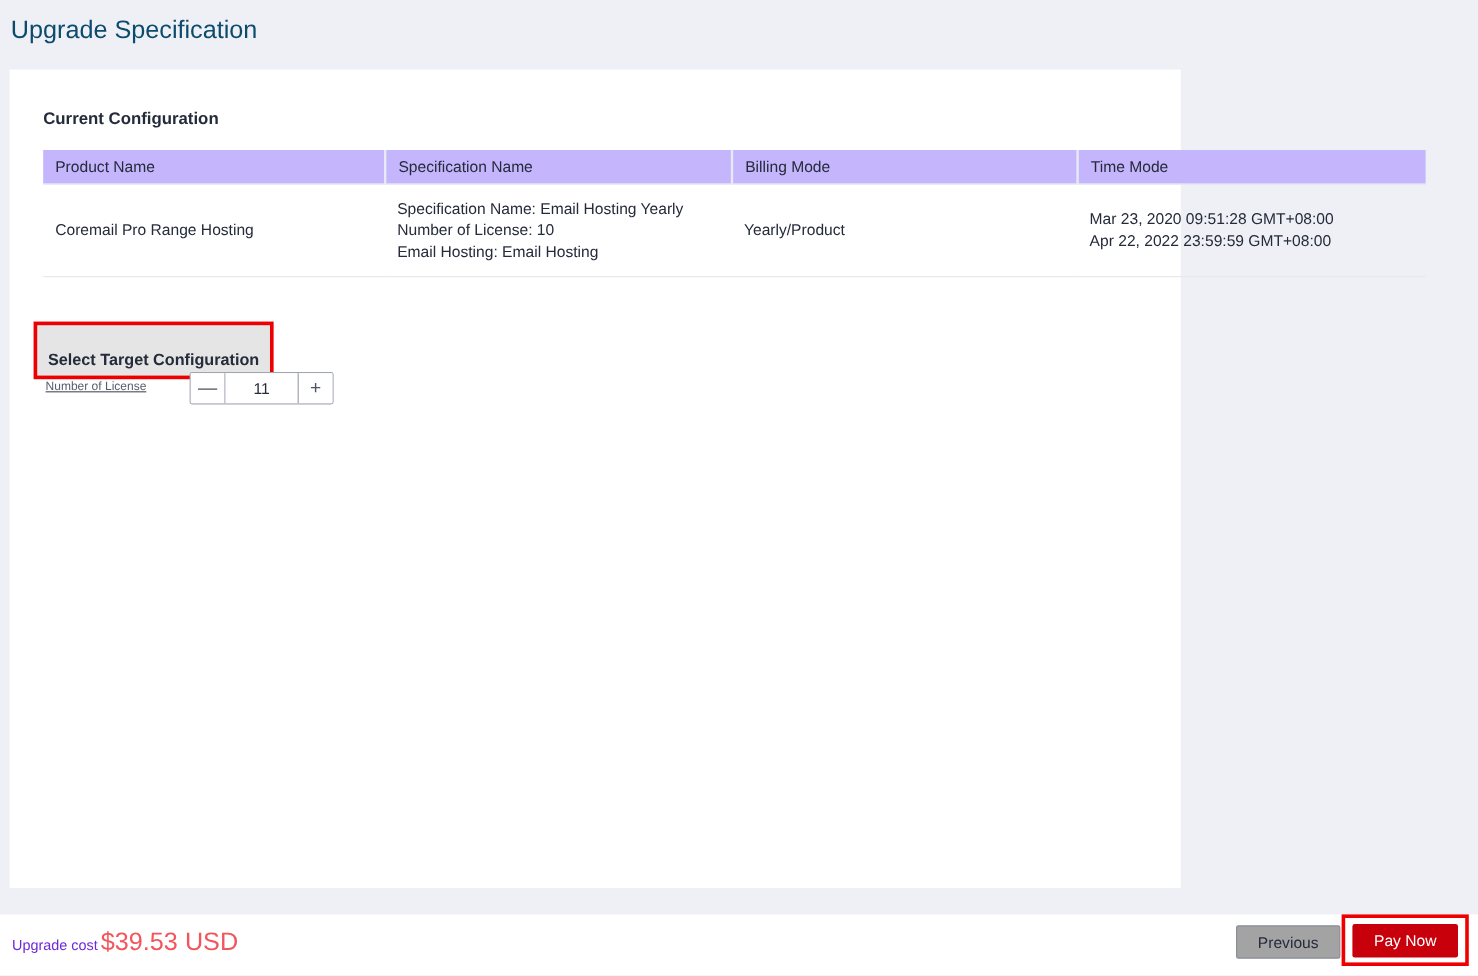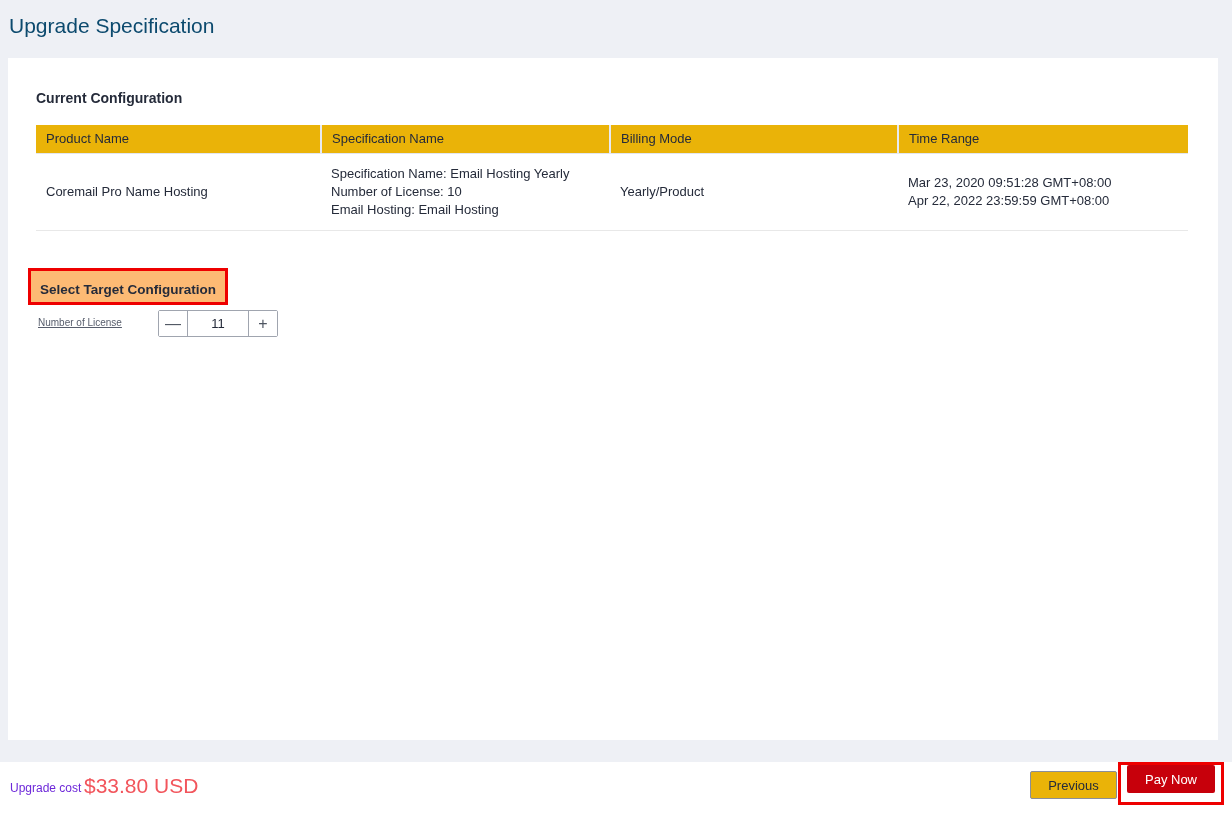--- a/index.html
+++ b/index.html
@@ -14,40 +14,40 @@
   .page-title {
     position: absolute;
     left: 9px; top: 14px;
     font-size: 21px;
     font-weight: 400;
     color: #0c4a6e;
   }
   .card {
     position: absolute;
     left: 8px; top: 58px;
-    width: 1210px; height: 682px;
+    width: 976px; height: 682px;
     background: #ffffff;
   }
   .section-heading {
     position: absolute;
     left: 28px; top: 32px;
     font-size: 14px;
     font-weight: 700;
     color: #252b3a;
   }
   .config-table {
     position: absolute;
     left: 28px; top: 67px;
     width: 1152px;
     border-collapse: collapse;
     font-size: 13px;
     color: #252b3a;
   }
   .config-table th {
-    background: #eab308;
+    background: #c4b5fd;
     font-weight: 400;
     text-align: left;
     height: 28px;
     padding: 0 10px;
     border-bottom: 1px solid #e2e6ef;
     color: #252b3a;
   }
   .config-table th + th { border-left: 2px solid #e7eaf2; }
   .config-table td {
     padding: 11px 10px;
@@ -58,22 +58,22 @@
   .col-product { width: 285px; }
   .col-spec    { width: 289px; }
   .col-billing { width: 288px; }
   .col-time    { width: 290px; }
 
   .annot-heading-box {
     position: absolute;
     left: 20px; top: 210px;
     display: inline-block;
     border: 3px solid #ee0000;
-    padding: 9px 9px 4px 9px;
-    background: #fdba74;
+    padding: 20px 9px 4px 9px;
+    background: #e5e5e5;
   }
   .annot-heading-box .heading-text {
     font-size: 13.5px;
     font-weight: 700;
     color: #252b3a;
     white-space: nowrap;
   }
   .license-label {
     position: absolute;
     left: 30px; top: 259px;
@@ -129,35 +129,35 @@
   .cost-value {
     position: absolute;
     left: 84px; top: 774px;
     font-size: 21px;
     color: #f2555c;
   }
   .btn-previous {
     position: absolute;
     left: 1030px; top: 771px;
     width: 87px; height: 28px;
-    background: #eab308;
+    background: #a3a3a3;
     border: 1px solid #8a8e99;
     border-radius: 2px;
     font-size: 13px;
     color: #252b3a;
     font-family: "Liberation Sans", sans-serif;
     cursor: pointer;
   }
   .annot-paynow-box {
     position: absolute;
     left: 1118px; top: 762px;
     width: 106px; height: 43px;
     border: 3px solid #ee0000;
     display: flex;
-    align-items: flex-start;
+    align-items: center;
     justify-content: center;
     background: #ffffff;
   }
   .btn-paynow {
     width: 88px; height: 28px;
     background: #c7000b;
     border: none;
     border-radius: 2px;
     color: #ffffff;
     font-size: 13px;
@@ -174,26 +174,26 @@
 <div class="card">
 
   <div class="section-heading">Current Configuration</div>
 
   <table class="config-table">
     <thead>
       <tr>
         <th class="col-product">Product Name</th>
         <th class="col-spec">Specification Name</th>
         <th class="col-billing">Billing Mode</th>
-        <th class="col-time">Time Range</th>
+        <th class="col-time">Time Mode</th>
       </tr>
     </thead>
     <tbody>
       <tr>
-        <td>Coremail Pro Name Hosting</td>
+        <td>Coremail Pro Range Hosting</td>
         <td>
           <span class="spec-line">Specification Name: Email Hosting Yearly</span>
           <span class="spec-line">Number of License: 10</span>
           <span class="spec-line">Email Hosting: Email Hosting</span>
         </td>
         <td>Yearly/Product</td>
         <td>
           <span class="time-line">Mar 23, 2020 09:51:28 GMT+08:00</span>
           <span class="time-line">Apr 22, 2022 23:59:59 GMT+08:00</span>
         </td>
@@ -211,19 +211,19 @@
     <button class="step-btn step-minus">—</button>
     <input type="text" value="11" style="">
     <button class="step-btn step-plus">+</button>
   </div>
 
 </div>
 
 <div class="footer-bar"></div>
 
 <div class="cost-label">Upgrade cost</div>
-<div class="cost-value">$33.80 USD</div>
+<div class="cost-value">$39.53 USD</div>
 
 <button class="btn-previous">Previous</button>
 
 <div class="annot-paynow-box">
   <button class="btn-paynow">Pay Now</button>
 </div>
 
 </body></html>

